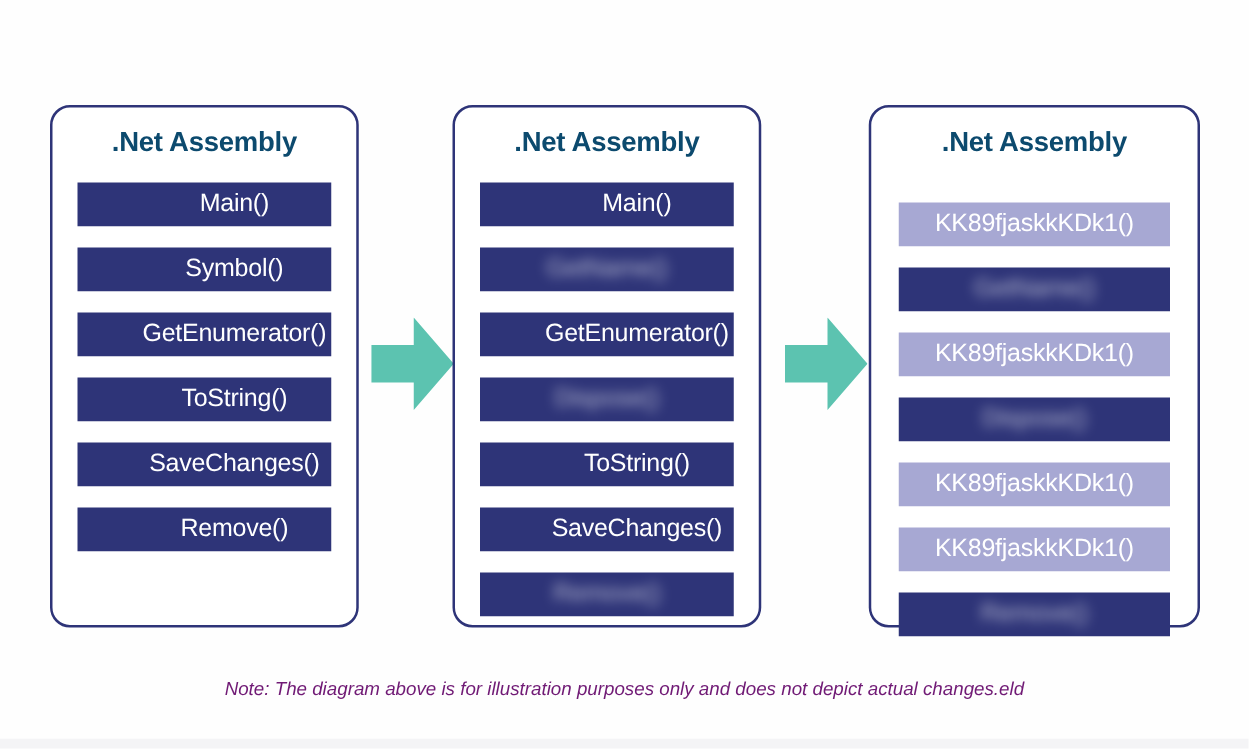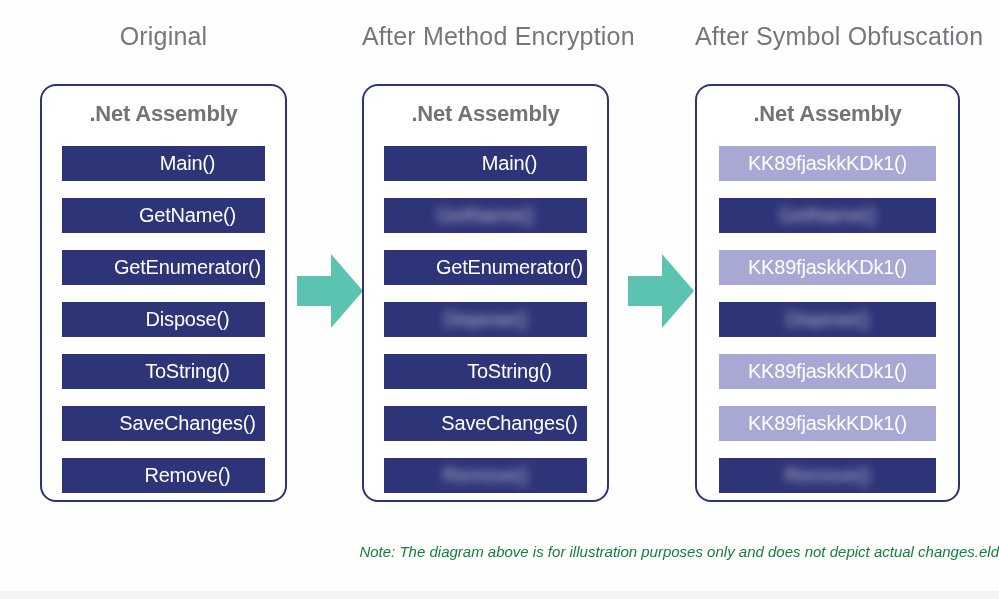--- a/index.html
+++ b/index.html
@@ -69,21 +69,21 @@
   .card.c2 { left: 695px; width: 265px; }
 
   .card-title {
     position: absolute;
     top: 15px;
     left: 0;
     right: 0;
     text-align: center;
     font-size: 22px;
     font-weight: bold;
-    color: #737373;
+    color: #0c4a6e;
     letter-spacing: -0.2px;
     white-space: nowrap;
   }
 
   .rows {
     position: absolute;
     top: 60px;
     left: 20px;
     right: 20px;
   }
@@ -110,73 +110,65 @@
   .row.plain { background: #2e3478; padding-left: 48px; }
 
   
   .row.encrypted { background: #2e3478; }
   .row.encrypted .label {
     filter: blur(4.5px);
     opacity: 0.62;
   }
 
   
-  .row.obfuscated { background: #a7a8d3; }
+  .row.obfuscated { background: #a7a8d3; margin-top: 16px; }
   .row.obfuscated .label { color: #ffffff; }
 
   
   .arrow {
     position: absolute;
     top: 254px;
     width: 66px;
     height: 74px;
   }
   .arrow.a0 { left: 297px; }
   .arrow.a1 { left: 628px; }
   .arrow svg { display: block; width: 100%; height: 100%; }
 
   
   .note {
     position: absolute;
     left: 0;
     right: 0;
     top: 543px;
-    text-align: right;
+    text-align: center;
     font-size: 15px;
     font-style: italic;
-    color: #15803d;
+    color: #701a75;
     font-family: "Liberation Sans", sans-serif;
     white-space: nowrap;
   }
 </style>
 </head>
 <body>
 
 <div id="stage">
 
-  <div class="headings">
-    <div class="heading h0">Original</div>
-    <div class="heading h1">After Method Encryption</div>
-    <div class="heading h2">After Symbol Obfuscation</div>
-  </div>
 
   <div class="card c0">
     <div class="card-title">.Net Assembly</div>
     <div class="rows">
       <div class="row plain">
           <span class="label">Main()</span>
         </div>
       <div class="row plain">
-          <span class="label">GetName()</span>
+          <span class="label">Symbol()</span>
         </div>
       <div class="row plain">
           <span class="label">GetEnumerator()</span>
-        </div>
-      <div class="row plain">
-          <span class="label">Dispose()</span>
         </div>
       <div class="row plain">
           <span class="label">ToString()</span>
         </div>
       <div class="row plain">
           <span class="label">SaveChanges()</span>
         </div>
       <div class="row plain">
           <span class="label">Remove()</span>
         </div>

